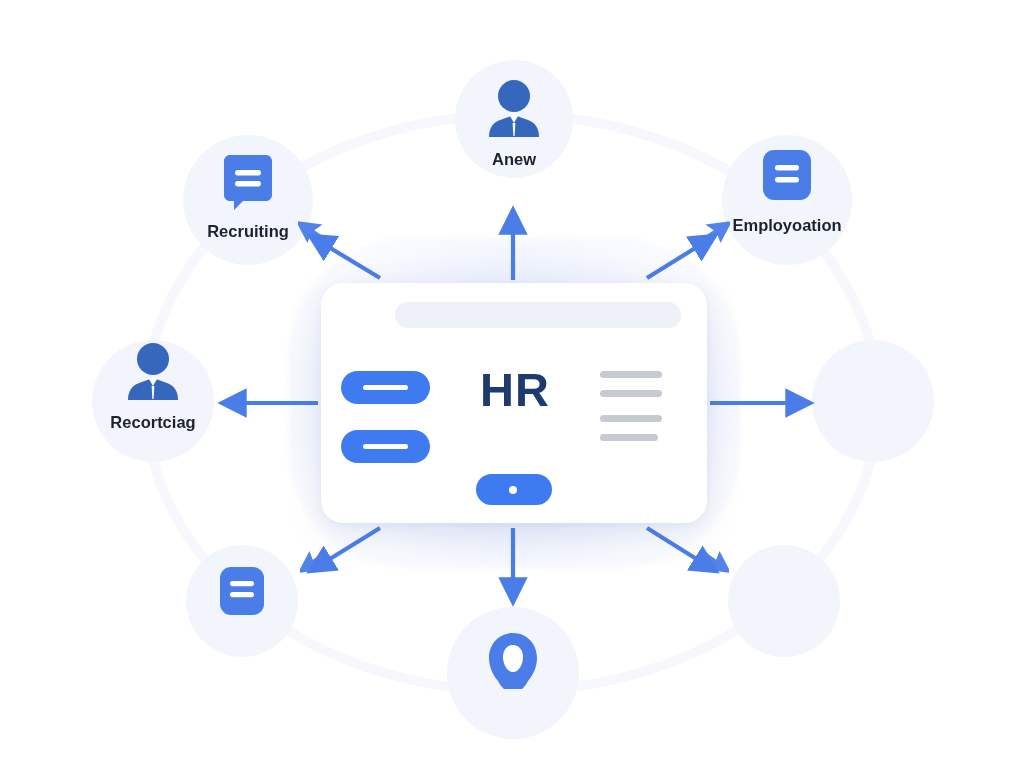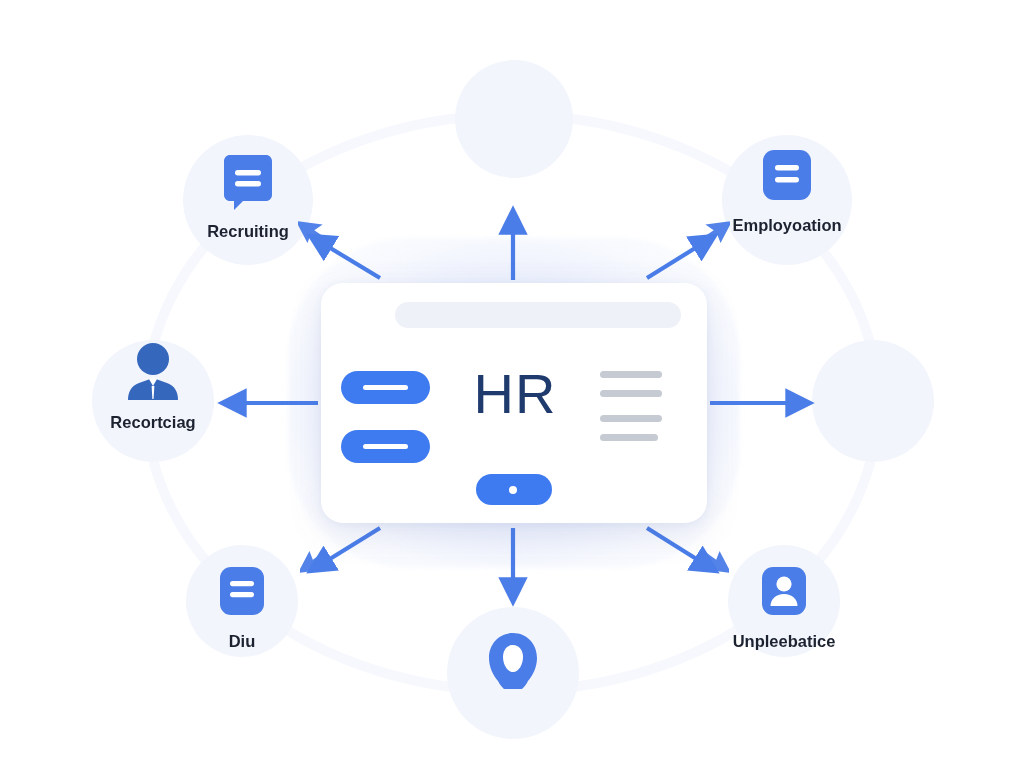--- a/index.html
+++ b/index.html
@@ -113,22 +113,22 @@
     height: 8px;
     border-radius: 50%;
     background: #ffffff;
   }
 
   .hr-text {
     position: absolute;
     left: 455px;
     top: 366px;
     width: 120px;
-    font-size: 56px;
-    font-weight: normal;
+    font-size: 47px;
+    font-weight: bold;
     color: #1f3a6d;
     letter-spacing: 1px;
     line-height: 1;
     z-index: 7;
     text-align: center;
   }
 
   .lines-group {
     position: absolute;
     left: 600px;
@@ -237,77 +237,77 @@
 
   <div class="hr-text">HR</div>
 
   <div class="lines-group">
     <div class="gline" style="width:62px;"></div>
     <div class="gline" style="width:62px;"></div>
     <div class="gline" style="width:62px; margin-top:18px;"></div>
     <div class="gline" style="width:58px;"></div>
   </div>
 
-
-  <div class="node" style="left:148px; top:150px;">
-    <div class="icon-wrap">
-      <svg width="54" height="58" viewBox="0 0 54 58">
-        <path d="M9 2 L45 2 C48.3 2 51 4.7 51 8 L51 42 C51 45.3 48.3 48 45 48 L22 48 L13 57 L13 48 L9 48 C5.7 48 3 45.3 3 42 L3 8 C3 4.7 5.7 2 9 2 Z" fill="#4a7de8"></path>
-        <rect x="14" y="17" width="26" height="5.4" rx="2.7" fill="#ffffff"></rect>
-        <rect x="14" y="28" width="26" height="5.4" rx="2.7" fill="#ffffff"></rect>
-      </svg>
-    </div>
-    <div class="node-label">Recruiting</div>
-  </div>
-
-  <div class="node" style="left:687px; top:144px;">
-    <div class="icon-wrap">
-      <svg width="56" height="56" viewBox="0 0 56 56">
-        <rect x="4" y="2" width="48" height="50" rx="11" fill="#4a7de8"></rect>
-        <rect x="16" y="17" width="24" height="5.4" rx="2.7" fill="#ffffff"></rect>
-        <rect x="16" y="29" width="24" height="5.4" rx="2.7" fill="#ffffff"></rect>
-      </svg>
-    </div>
-    <div class="node-label">Employoation</div>
-  </div>
-
-  <div class="node" style="left:53px; top:341px;">
+  <div class="node" style="left:414px; top:78px;">
     <div class="icon-wrap">
       <svg width="60" height="62" viewBox="0 0 60 62">
         <circle cx="30" cy="17" r="16" fill="#3567bd"></circle>
         <path d="M30 36 L44 41 C52 44 55 50 55 58 L5 58 C5 50 8 44 16 41 Z" fill="#3567bd"></path>
         <path d="M26 37 L30 44 L34 37 L30 35 Z" fill="#ffffff"></path>
         <path d="M28.6 44 L31.4 44 L30.6 57 L29.4 57 Z" fill="#ffffff"></path>
       </svg>
     </div>
+    <div class="node-label">Anew</div>
+  </div>
+
+  <div class="node" style="left:148px; top:150px;">
+    <div class="icon-wrap">
+      <svg width="54" height="58" viewBox="0 0 54 58">
+        <path d="M9 2 L45 2 C48.3 2 51 4.7 51 8 L51 42 C51 45.3 48.3 48 45 48 L22 48 L13 57 L13 48 L9 48 C5.7 48 3 45.3 3 42 L3 8 C3 4.7 5.7 2 9 2 Z" fill="#4a7de8"></path>
+        <rect x="14" y="17" width="26" height="5.4" rx="2.7" fill="#ffffff"></rect>
+        <rect x="14" y="28" width="26" height="5.4" rx="2.7" fill="#ffffff"></rect>
+      </svg>
+    </div>
+    <div class="node-label">Recruiting</div>
+  </div>
+
+  <div class="node" style="left:687px; top:144px;">
+    <div class="icon-wrap">
+      <svg width="56" height="56" viewBox="0 0 56 56">
+        <rect x="4" y="2" width="48" height="50" rx="11" fill="#4a7de8"></rect>
+        <rect x="16" y="17" width="24" height="5.4" rx="2.7" fill="#ffffff"></rect>
+        <rect x="16" y="29" width="24" height="5.4" rx="2.7" fill="#ffffff"></rect>
+      </svg>
+    </div>
+    <div class="node-label">Employoation</div>
+  </div>
+
+  <div class="node" style="left:53px; top:341px;">
+    <div class="icon-wrap">
+      <svg width="60" height="62" viewBox="0 0 60 62">
+        <circle cx="30" cy="17" r="16" fill="#3567bd"></circle>
+        <path d="M30 36 L44 41 C52 44 55 50 55 58 L5 58 C5 50 8 44 16 41 Z" fill="#3567bd"></path>
+        <path d="M26 37 L30 44 L34 37 L30 35 Z" fill="#ffffff"></path>
+        <path d="M28.6 44 L31.4 44 L30.6 57 L29.4 57 Z" fill="#ffffff"></path>
+      </svg>
+    </div>
     <div class="node-label">Recortciag</div>
   </div>
 
 
   <div class="node" style="left:142px; top:560px;">
     <div class="icon-wrap">
       <svg width="50" height="54" viewBox="0 0 50 54">
         <rect x="3" y="2" width="44" height="48" rx="11" fill="#4a7de8"></rect>
         <rect x="13" y="16" width="24" height="5.2" rx="2.6" fill="#ffffff"></rect>
         <rect x="13" y="27" width="24" height="5.2" rx="2.6" fill="#ffffff"></rect>
       </svg>
     </div>
-    <div class="node-label">Diu</div>
-  </div>
-
-  <div class="node" style="left:684px; top:560px;">
-    <div class="icon-wrap">
-      <svg width="50" height="54" viewBox="0 0 50 54">
-        <rect x="3" y="2" width="44" height="48" rx="11" fill="#4a7de8"></rect>
-        <circle cx="25" cy="19" r="7.6" fill="#ffffff"></circle>
-        <path d="M25 29 C33 29 38.5 34 38.5 41 L11.5 41 C11.5 34 17 29 25 29 Z" fill="#ffffff"></path>
-      </svg>
-    </div>
-    <div class="node-label">Unpleebatice</div>
-  </div>
+  </div>
+
 
   <div class="node" style="left:413px; top:630px;">
     <div class="icon-wrap">
       <svg width="70" height="70" viewBox="0 0 70 70">
         <path d="M35 6 C49 6 59 17 59 31 C59 40 55 48 50 54 C48 58 46 60 44 62 L26 62 C24 60 22 58 20 54 C15 48 11 40 11 31 C11 17 21 6 35 6 Z" fill="#4a7de8"></path>
         <path d="M35 18 C41 18 45 23 45 30 C45 37 41 45 35 45 C29 45 25 37 25 30 C25 23 29 18 35 18 Z" fill="#ffffff"></path>
       </svg>
     </div>
     <div class="node-label"></div>
   </div>

